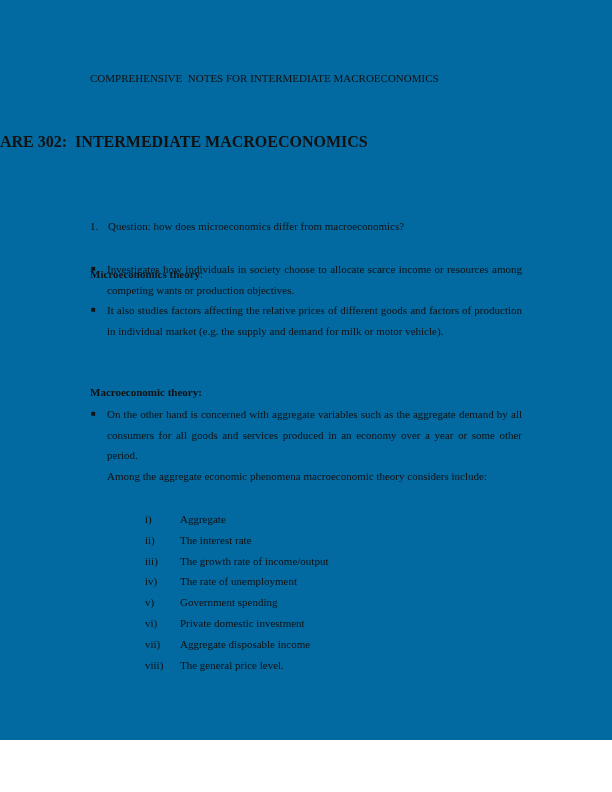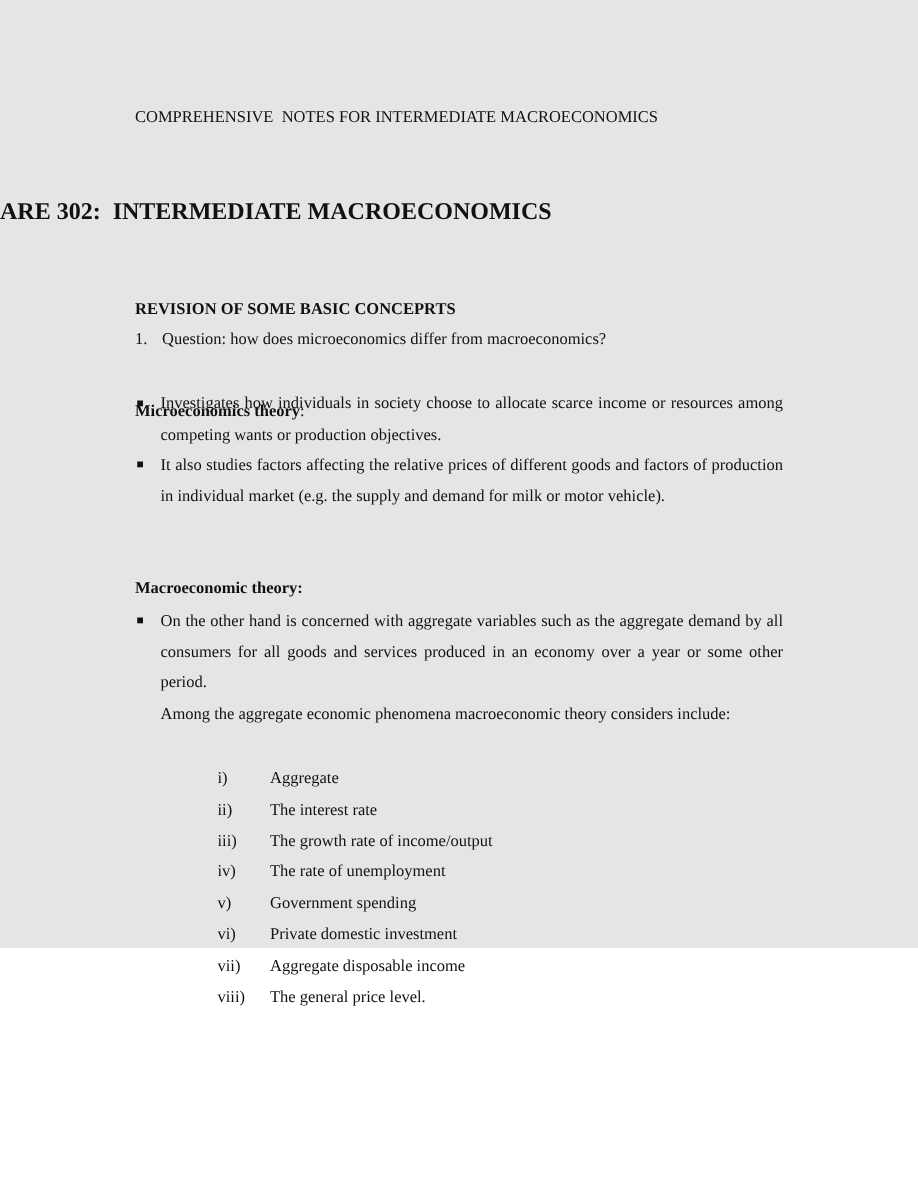--- a/index.html
+++ b/index.html
@@ -11,22 +11,22 @@
       width: 612px;
       height: 792px;
       position: relative;
       overflow: hidden;
       font-family: "Liberation Serif", "DejaVu Serif", serif;
       color: #111111;
     }
     .page {
       position: absolute;
       left: 0; top: 0;
-      width: 612px; height: 632px;
-      background: #e5e5e5;
+      width: 612px; height: 740px;
+      background: #0369a1;
     }
     .running-head {
       position: absolute;
       left: 90px;
       top: 72px;
       font-size: 11px;
       letter-spacing: 0px;
       white-space: pre;
     }
     .title {
@@ -101,21 +101,20 @@
   </style>
 </head>
 <body>
 
 <div class="page">
 
   <div class="running-head">COMPREHENSIVE  NOTES FOR INTERMEDIATE MACROECONOMICS</div>
 
   <div class="title">ARE 302:  INTERMEDIATE MACROECONOMICS</div>
 
-  <div class="section-head">REVISION OF SOME BASIC CONCEPRTS</div>
 
   <div class="question">
     <span class="num">1.</span><span>Question: how does microeconomics differ from macroeconomics?</span>
   </div>
 
   <div class="subhead" style="top:240px;margin-top:28px;">
     <b>Microeconomics theory</b><span>:</span>
   </div>
 
   <div class="bullet-block" style="top:259px;">

